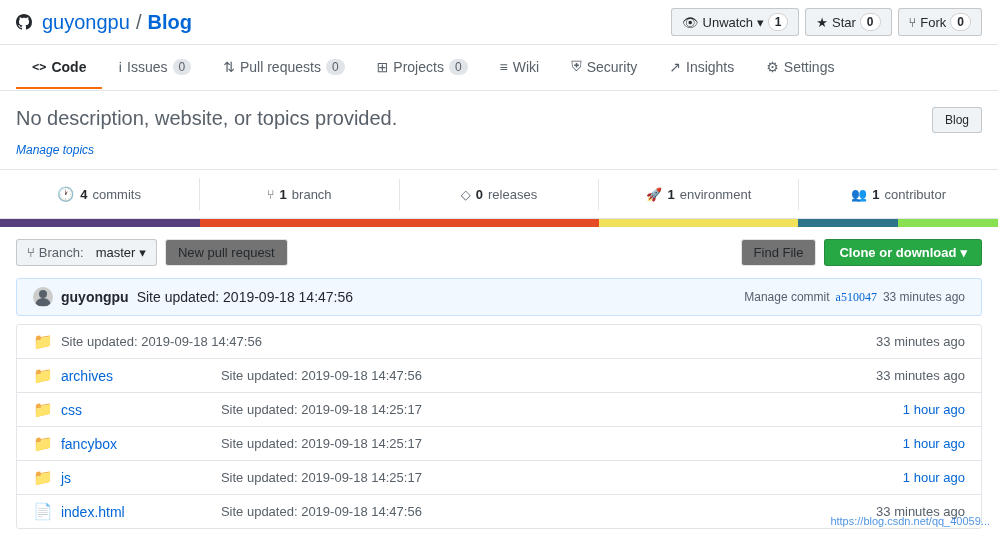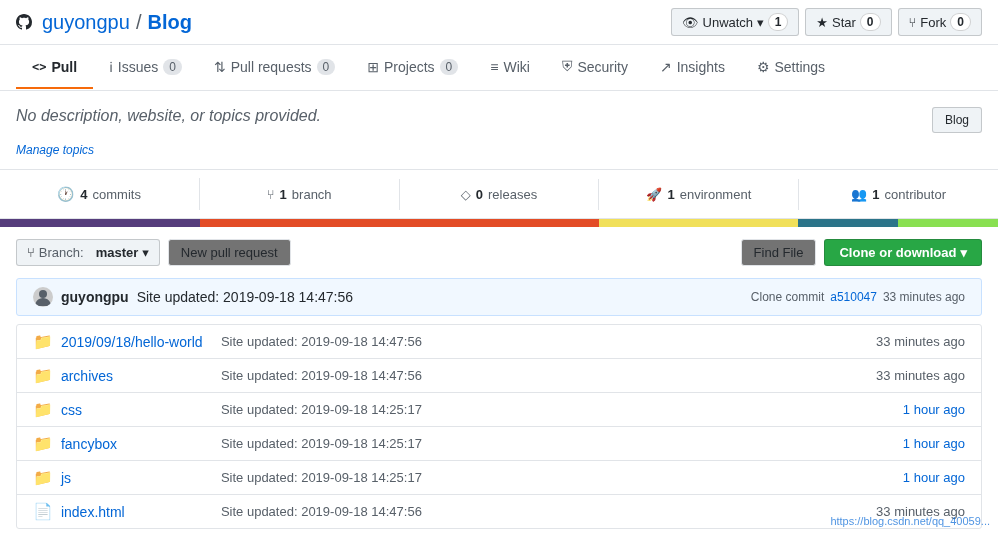--- a/index.html
+++ b/index.html
@@ -16,53 +16,53 @@
     .count-badge { background: #fff; border: 1px solid rgba(27,31,35,0.2); border-radius: 20px; padding: 1px 6px; font-size: 12px; font-weight: 600; }
     
     
     .nav-tabs { display: flex; align-items: center; padding: 0 16px; background: #fff; border-bottom: 1px solid #e1e4e8; }
     .nav-tab { display: flex; align-items: center; gap: 5px; padding: 12px 16px; font-size: 14px; color: #586069; cursor: pointer; border-bottom: 2px solid transparent; text-decoration: none; }
     .nav-tab.active { color: #24292e; border-bottom: 2px solid #f66a0a; font-weight: 600; }
     .tab-badge { background: #e1e4e8; border-radius: 20px; padding: 1px 6px; font-size: 12px; }
     
     
     .description-area { display: flex; align-items: flex-start; justify-content: space-between; padding: 16px 16px 8px; }
-    .desc-text { color: #586069; font-style: italic; font-size: 16px; }
+    .desc-text { color: #586069; font-size: 20px; }
     .edit-btn { padding: 5px 12px; background: #eff3f6; border: 1px solid rgba(27,31,35,0.2); border-radius: 3px; font-size: 12px; cursor: pointer; color: #24292e; }
     .manage-topics { padding: 0 16px 12px; }
     .manage-topics a { color: #0366d6; font-size: 12px; text-decoration: none; font-style: italic; }
     
     
     .stats-bar { display: flex; align-items: center; border-top: 1px solid #e1e4e8; border-bottom: 1px solid #e1e4e8; padding: 8px 0; margin: 0; }
     .stat-item { flex: 1; display: flex; align-items: center; justify-content: center; gap: 5px; padding: 8px 16px; font-size: 13px; color: #586069; cursor: pointer; text-decoration: none; border-right: 1px solid #e1e4e8; }
     .stat-item:last-child { border-right: none; }
     .stat-item .stat-num { font-weight: 600; color: #24292e; }
     
     
     .color-bar { display: flex; height: 8px; margin: 0; }
     .color-bar-seg { height: 100%; }
     
     
     .toolbar { display: flex; align-items: center; justify-content: space-between; padding: 12px 16px; }
     .toolbar-left { display: flex; gap: 8px; }
     .toolbar-right { display: flex; gap: 8px; align-items: center; }
     .branch-select { display: flex; align-items: center; padding: 5px 10px; background: #eff3f6; border: 1px solid rgba(27,31,35,0.2); border-radius: 3px; font-size: 13px; cursor: pointer; }
     .branch-select .branch-label { margin-right: 12px; color: #586069; }
-    .branch-select .branch-name { font-weight: 700; }
+    .branch-select .branch-name { font-weight: 400; }
     .btn-outline { padding: 5px 12px; background: #737373; border: 1px solid #e1e4e8; border-radius: 3px; font-size: 13px; cursor: pointer; color: #24292e; }
     .btn-primary-green { padding: 5px 14px; background: #28a745; border: 1px solid rgba(27,31,35,0.2); border-radius: 3px; font-size: 13px; cursor: pointer; color: #fff; font-weight: 600; display: flex; align-items: center; gap: 4px; }
     
     
     .commit-info-bar { display: flex; align-items: center; justify-content: space-between; padding: 8px 16px; background: #f1f8ff; border: 1px solid #c8e1ff; border-radius: 3px; margin: 0 16px 8px; }
     .commit-info-left { display: flex; align-items: center; gap: 8px; }
     .avatar { width: 20px; height: 20px; border-radius: 50%; background: #e1e4e8; overflow: hidden; display: flex; align-items: center; justify-content: center; font-size: 10px; }
     .commit-author { font-weight: 600; color: #24292e; }
     .commit-msg { color: #24292e; }
     .commit-info-right { display: flex; align-items: center; gap: 6px; color: #586069; font-size: 12px; }
-    .commit-hash { font-family: Liberation Sans, sans-serif; color: #0366d6; }
+    .commit-hash { font-family: Liberation Serif, serif; color: #0366d6; }
     
     
     .file-table { margin: 0 16px; border: 1px solid #e1e4e8; border-radius: 3px; }
     .file-row { display: flex; align-items: center; padding: 7px 16px; border-bottom: 1px solid #e1e4e8; }
     .file-row:last-child { border-bottom: none; }
     .file-icon { margin-right: 8px; color: #6a737d; font-size: 16px; flex-shrink: 0; }
     .file-name { flex: 0 0 160px; color: #0366d6; text-decoration: none; font-size: 14px; }
     .file-msg { flex: 1; color: #586069; font-size: 13px; }
     .file-time { color: #586069; font-size: 13px; text-align: right; flex: 0 0 120px; }
     .file-time.blue { color: #0366d6; }
@@ -98,21 +98,21 @@
       <span style="font-family:monospace;">⑂</span>
       <span>Fork</span>
       <span class="count-badge">0</span>
     </button>
   </div>
 </div>
 
 <div class="nav-tabs">
   <a class="nav-tab active">
     <span style="font-family:monospace; font-size:12px;">&lt;&gt;</span>
-    <span>Pull</span>
+    <span>Code</span>
   </a>
   <a class="nav-tab">
     <span>ℹ</span>
     <span>Issues</span>
     <span class="tab-badge">0</span>
   </a>
   <a class="nav-tab">
     <span>⇅</span>
     <span>Pull requests</span>
     <span class="tab-badge">0</span>
@@ -208,30 +208,29 @@
     <div class="avatar" style="background:#ccc; display:flex; align-items:center; justify-content:center;">
       <svg width="20" height="20" viewBox="0 0 20 20">
           <circle cx="10" cy="7" r="4" fill="#586069"></circle>
           <path d="M2 19c0-4.4 3.6-8 8-8s8 3.6 8 8" fill="#586069"></path>
         </svg>
     </div>
     <span class="commit-author">guyongpu</span>
     <span class="commit-msg">Site updated: 2019-09-18 14:47:56</span>
   </div>
   <div class="commit-info-right">
-    <span>Clone commit</span>
+    <span>Manage commit</span>
     <a class="commit-hash">a510047</a>
     <span>33 minutes ago</span>
   </div>
 </div>
 
 <div class="file-table" id="file-table">
 <div class="file-row">
       <span class="file-icon">📁</span>
-      <a class="file-name">2019/09/18/hello-world</a>
       <span class="file-msg">Site updated: 2019-09-18 14:47:56</span>
       <span class="file-time">33 minutes ago</span>
     </div>
     <div class="file-row">
       <span class="file-icon">📁</span>
       <a class="file-name">archives</a>
       <span class="file-msg">Site updated: 2019-09-18 14:47:56</span>
       <span class="file-time">33 minutes ago</span>
     </div>
     <div class="file-row">

